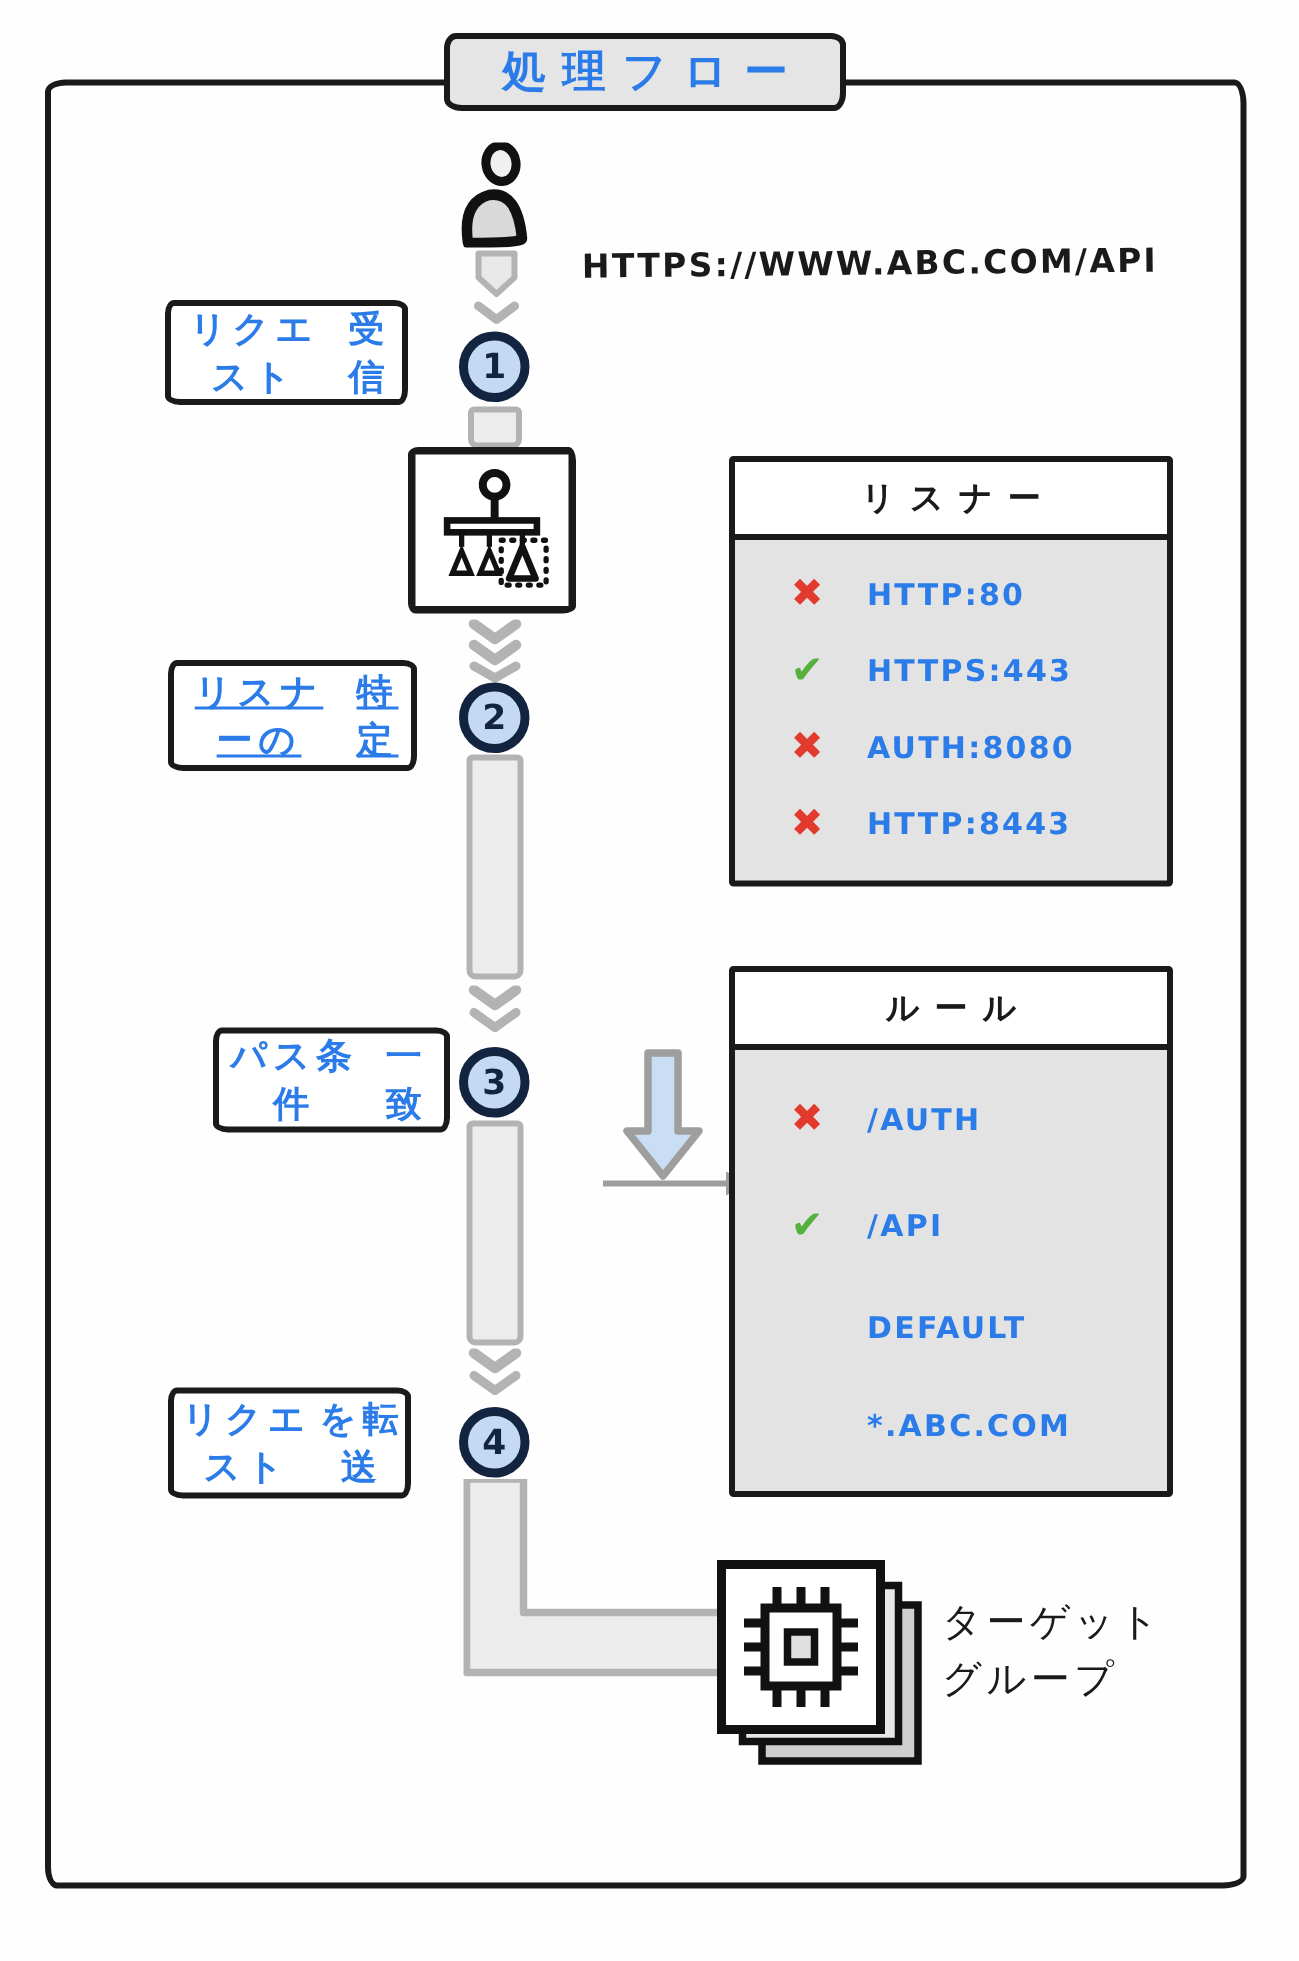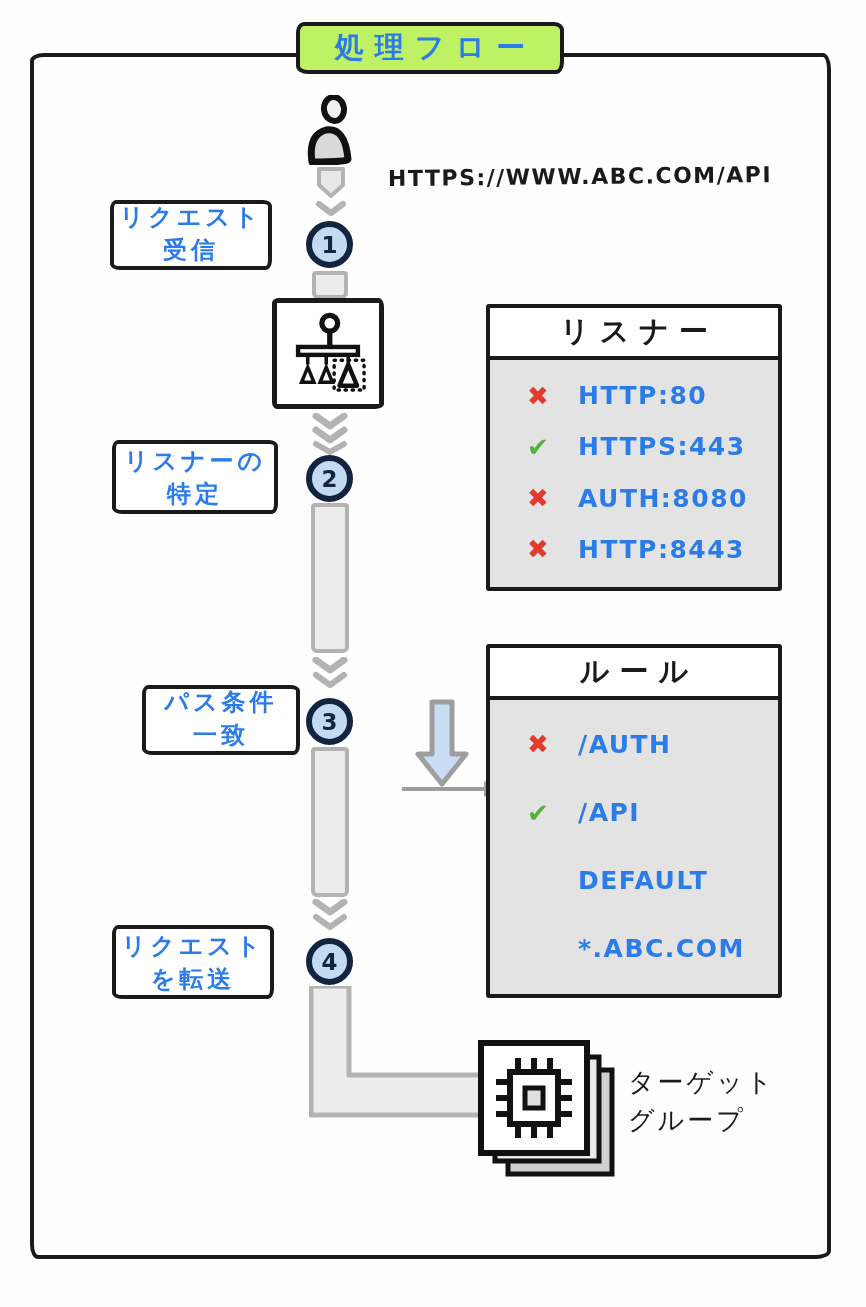--- a/index.html
+++ b/index.html
@@ -9,45 +9,45 @@
     overflow:hidden;
   }
   .outer-border {
     position:absolute; left:30px; top:53px; width:801px; height:1206px;
     border:4px solid #1a1a1a;
     border-radius:14px 8px 16px 8px / 8px 16px 8px 14px;
     background:transparent;
   }
   .title-box {
     position:absolute; left:296px; top:22px; width:268px; height:52px;
-    background:#bef264; border:4px solid #1a1a1a;
+    background:#e5e5e5; border:4px solid #1a1a1a;
     border-radius:8px 10px 8px 12px / 10px 8px 12px 8px;
     display:flex; align-items:center; justify-content:center;
     z-index:3;
   }
   .title-box span {
     color:#2b7ce9; font-size:29px; font-weight:bold; letter-spacing:11px;
     padding-left:11px;
   }
   .url-text {
     position:absolute; left:388px; top:164px; width:400px;
     color:#1a1a1a; font-size:22px; font-weight:bold; letter-spacing:1.5px;
     transform:rotate(-0.6deg);
     z-index:2;
   }
   
   .step-label {
     position:absolute; background:#ffffff; border:4px solid #1a1a1a;
     border-radius:6px 9px 6px 10px / 9px 6px 10px 6px;
-    display:flex; flex-direction:column; align-items:center; justify-content:flex-end;
+    display:flex; flex-direction:row; align-items:center; justify-content:center;
     color:#2b7ce9; font-size:24px; font-weight:bold; line-height:1.35;
     letter-spacing:4px; text-align:center; z-index:2;
   }
   .lbl1 { left:110px; top:200px; width:162px; height:70px; }
-  .lbl2 { left:112px; top:440px; width:166px; height:74px; }
+  .lbl2 { left:112px; top:440px; width:166px; height:74px;text-decoration:underline; }
   .lbl3 { left:112px; top:685px; width:158px; height:70px;margin-left:30px; }
   .lbl4 { left:112px; top:925px; width:162px; height:74px; }
   
   .num-circle {
     position:absolute; left:306px; width:47px; height:47px;
     background:#c4daf2; border:6px solid #132440; border-radius:50%;
     display:flex; align-items:center; justify-content:center;
     color:#132440; font-size:23px; font-weight:bold; z-index:2;
   }
   .c1 { top:221px; } .c2 { top:455px; } .c3 { top:698px; } .c4 { top:938px; }
@@ -73,36 +73,36 @@
   .panel {
     position:absolute; left:486px; width:296px;
     border:4px solid #1a1a1a; background:#e3e3e3;
     border-radius:3px; z-index:2;
   }
   .panel-listener { top:304px; height:287px; }
   .panel-rules { top:644px; height:354px; }
   .panel-header {
     background:#ffffff; border-bottom:4px solid #1a1a1a;
     height:52px; display:flex; align-items:center; justify-content:center;
-    color:#1a1a1a; font-size:29px; font-weight:bold; letter-spacing:10px;
+    color:#1a1a1a; font-size:22px; font-weight:bold; letter-spacing:10px;
     padding-left:10px;
   }
   .panel-body {
     display:flex; flex-direction:column; justify-content:space-around;
     padding:10px 0 12px 0; height:calc(100% - 52px);
   }
   .prow { display:flex; align-items:center; padding-left:30px; }
   .mark {
     width:36px; font-size:26px; font-weight:bold; text-align:center;
     margin-right:22px;
   }
   .mark[data-status="rejected"] { color:#e23b2e; }
   .mark[data-status="matched"]  { color:#55b13c; }
   .rlabel {
-    color:#2b7ce9; font-size:25px; font-weight:bold; letter-spacing:1.5px;
+    color:#2b7ce9; font-size:20px; font-weight:bold; letter-spacing:1.5px;
   }
   
   .eval-arrow { position:absolute; left:414px; top:698px; z-index:2; }
   .eval-base  { position:absolute; left:400px; top:778px; z-index:2; }
   
   .target-label {
     position:absolute; left:628px; top:1064px;
     color:#1a1a1a; font-size:26px; font-weight:500; line-height:1.45;
     letter-spacing:3px; z-index:2;
   }

